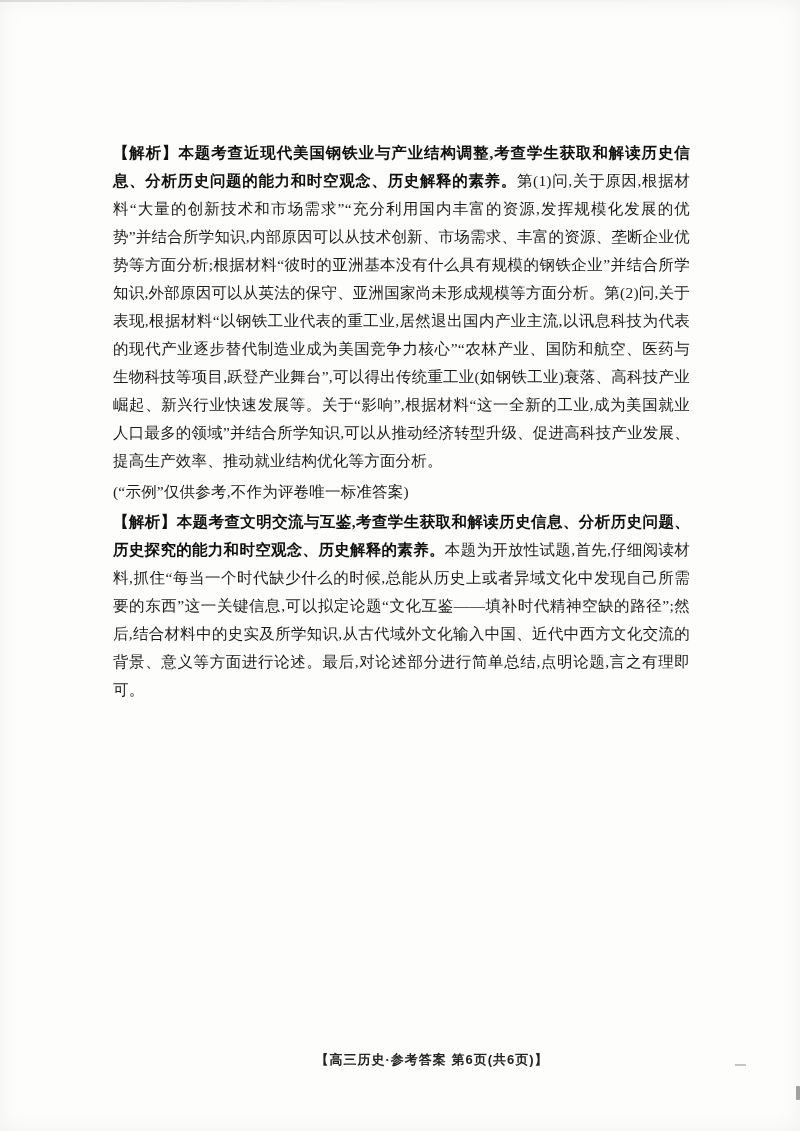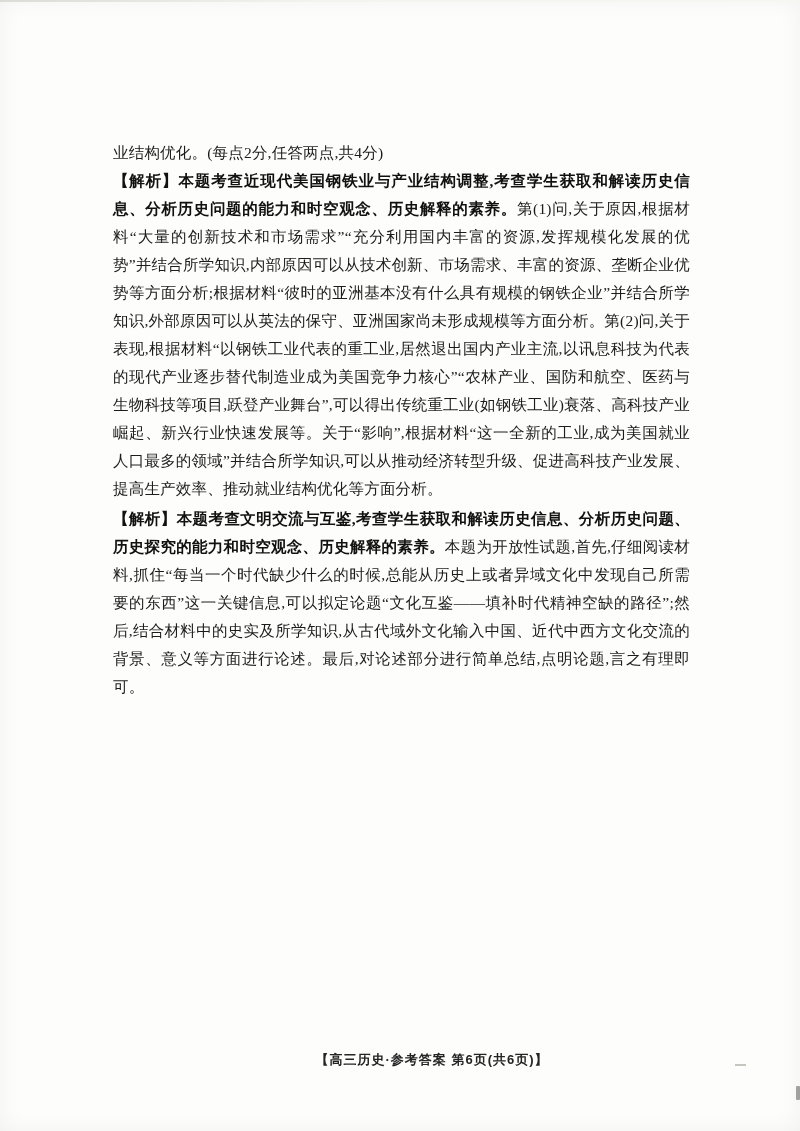--- a/index.html
+++ b/index.html
@@ -78,28 +78,28 @@
 </style>
 </head>
 <body>
 
 <div class="page">
 
   <div class="edge-top"></div>
 
   <main class="content">
 
-    <p class="para">业结构优化。(每点2分,任答两点,共4分)</p>
 
     <p class="para"><span class="lead">【解析】本题考查近现代美国钢铁业与产业结构调整,考查学生获取和解读历史信息、分析历史问题的能力和时空观念、历史解释的素养。</span><span>第(1)问,关于原因,根据材料“大量的创新技术和市场需求”“充分利用国内丰富的资源,发挥规模化发展的优势”并结合所学知识,内部原因可以从技术创新、市场需求、丰富的资源、垄断企业优势等方面分析;根据材料“彼时的亚洲基本没有什么具有规模的钢铁企业”并结合所学知识,外部原因可以从英法的保守、亚洲国家尚未形成规模等方面分析。第(2)问,关于表现,根据材料“以钢铁工业代表的重工业,居然退出国内产业主流,以讯息科技为代表的现代产业逐步替代制造业成为美国竞争力核心”“农林产业、国防和航空、医药与生物科技等项目,跃登产业舞台”,可以得出传统重工业(如钢铁工业)衰落、高科技产业崛起、新兴行业快速发展等。关于“影响”,根据材料“这一全新的工业,成为美国就业人口最多的领域”并结合所学知识,可以从推动经济转型升级、促进高科技产业发展、提高生产效率、推动就业结构优化等方面分析。</span></p>
 
 
 
 
 
+    <p class="para note">(“示例”仅供参考,不作为评卷唯一标准答案)</p>
 
     <p class="para analysis2"><span class="lead">【解析】本题考查文明交流与互鉴,考查学生获取和解读历史信息、分析历史问题、历史探究的能力和时空观念、历史解释的素养。</span><span>本题为开放性试题,首先,仔细阅读材料,抓住“每当一个时代缺少什么的时候,总能从历史上或者异域文化中发现自己所需要的东西”这一关键信息,可以拟定论题“文化互鉴——填补时代精神空缺的路径”;然后,结合材料中的史实及所学知识,从古代域外文化输入中国、近代中西方文化交流的背景、意义等方面进行论述。最后,对论述部分进行简单总结,点明论题,言之有理即可。</span></p>
 
   </main>
 
   <footer class="footer">【高三历史·参考答案 第6页(共6页)】</footer>
 
   <div class="artifact-dots"></div>
   <div class="artifact-right"></div>
 

